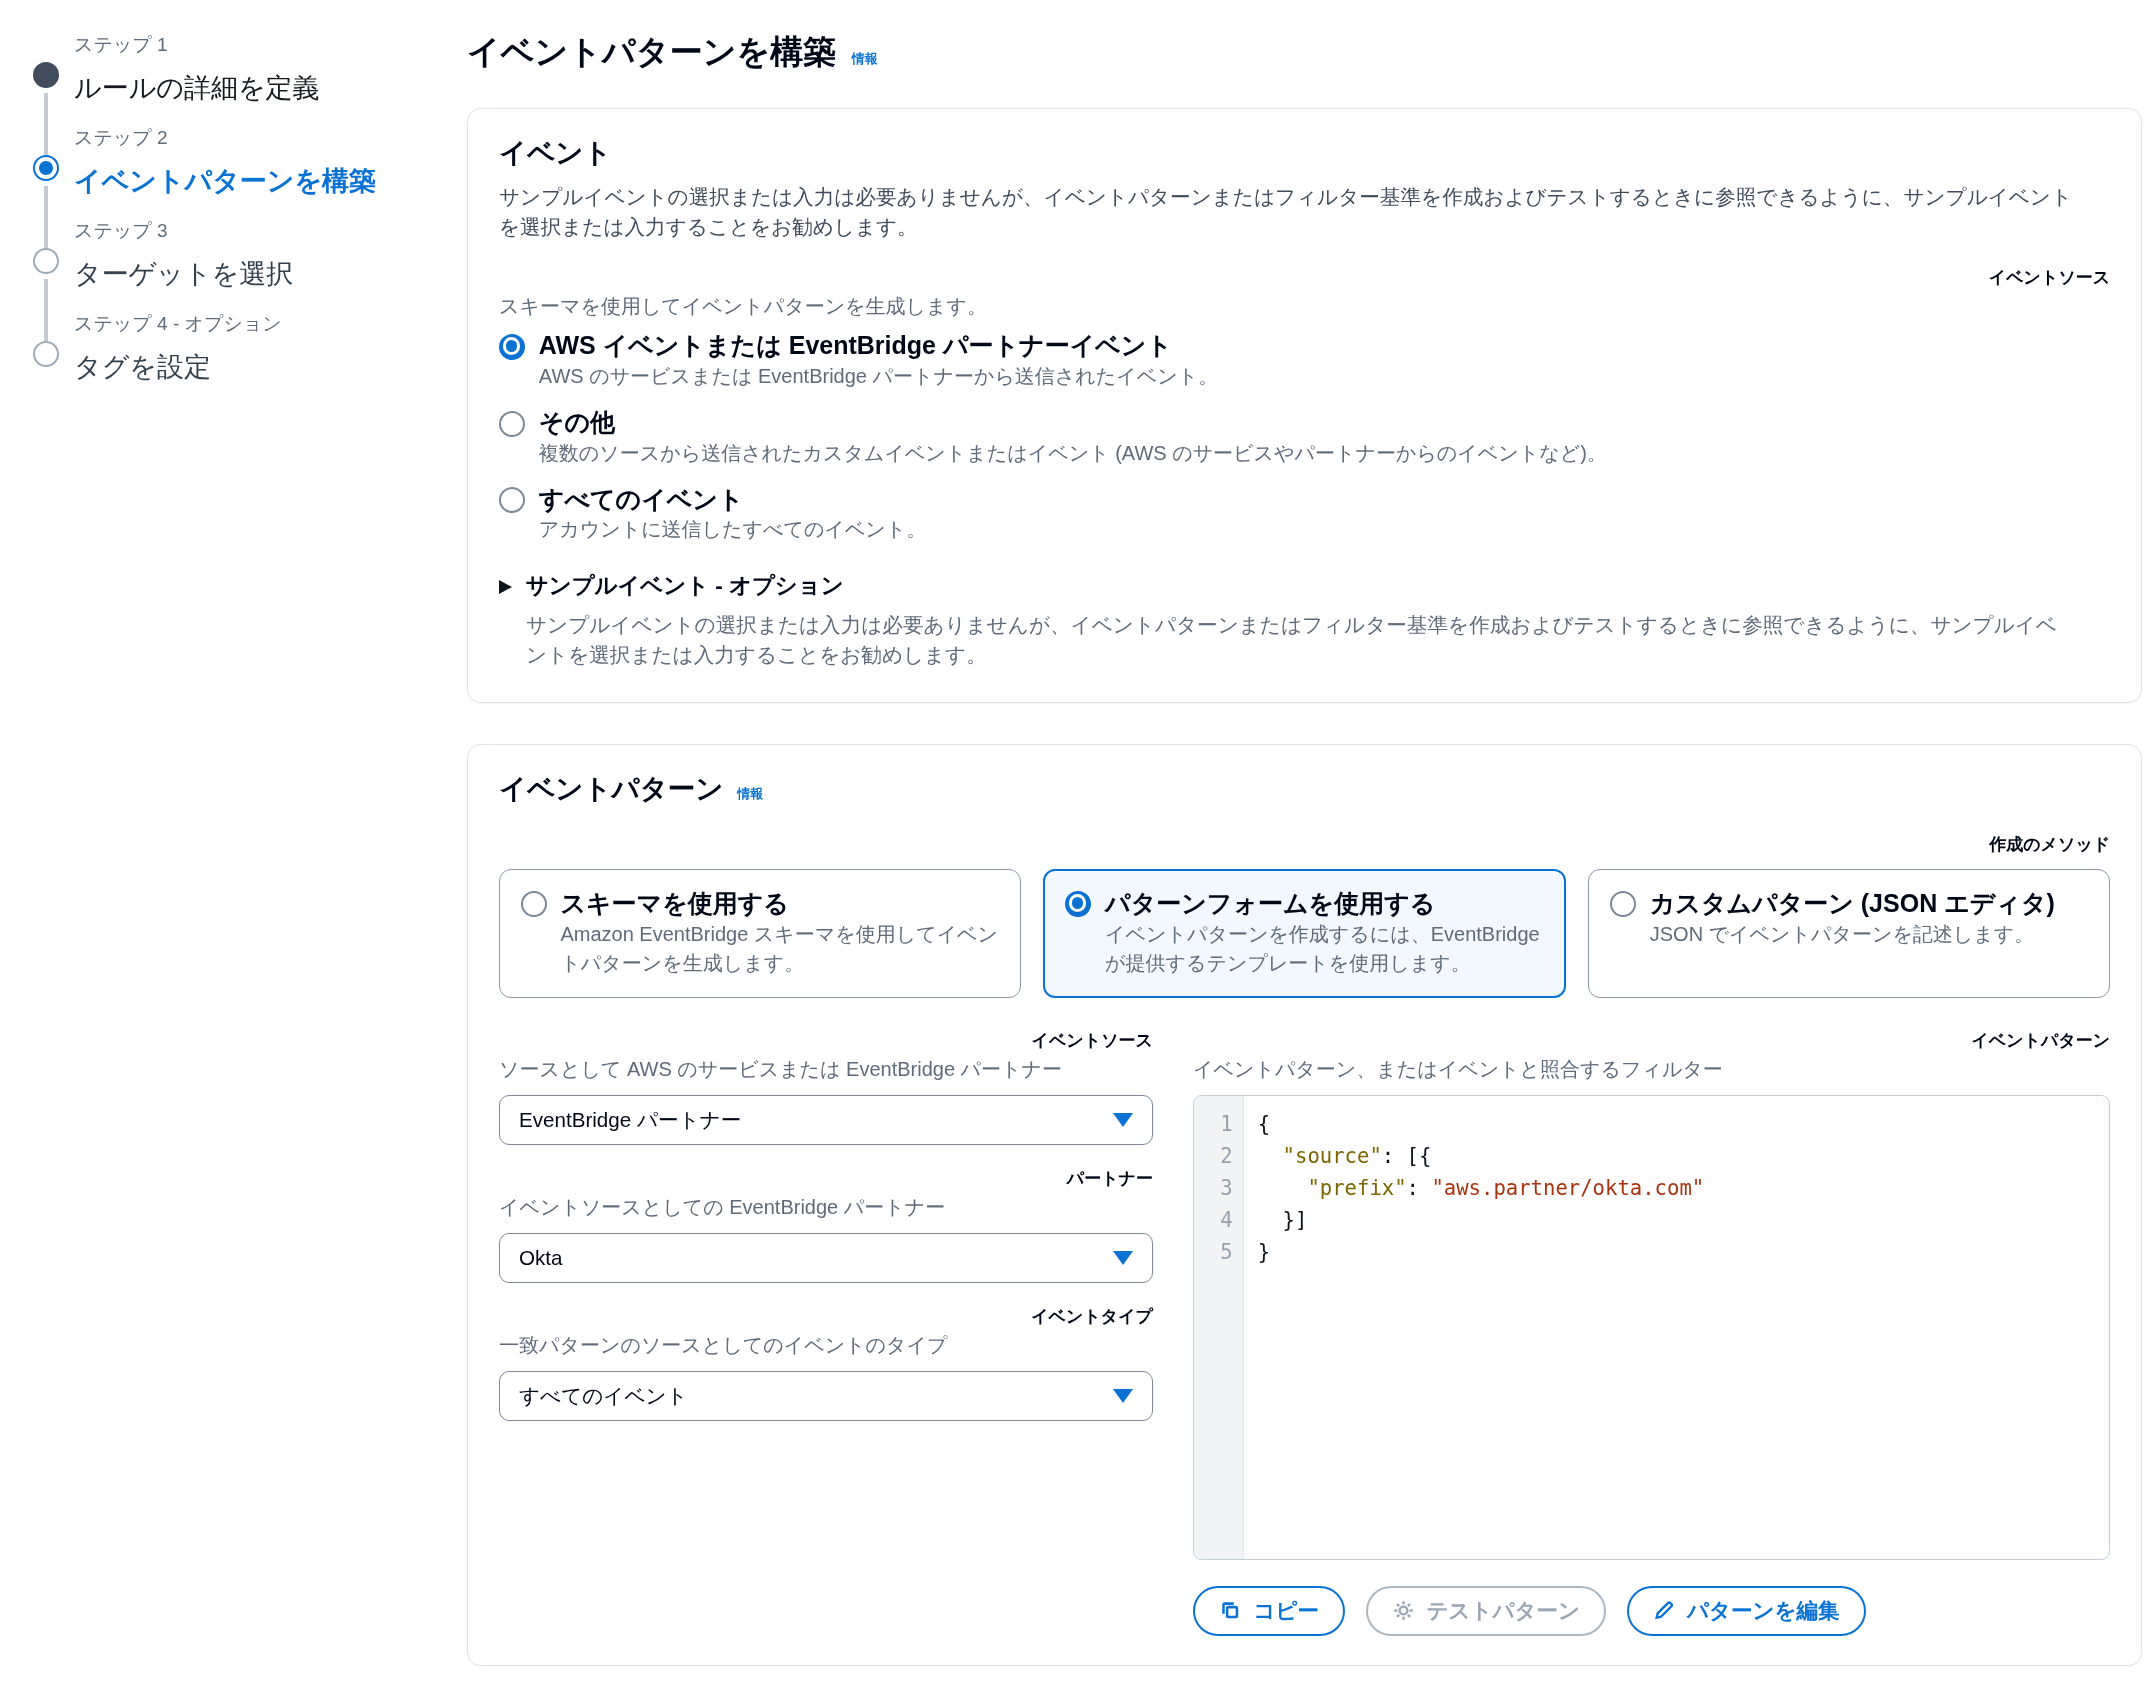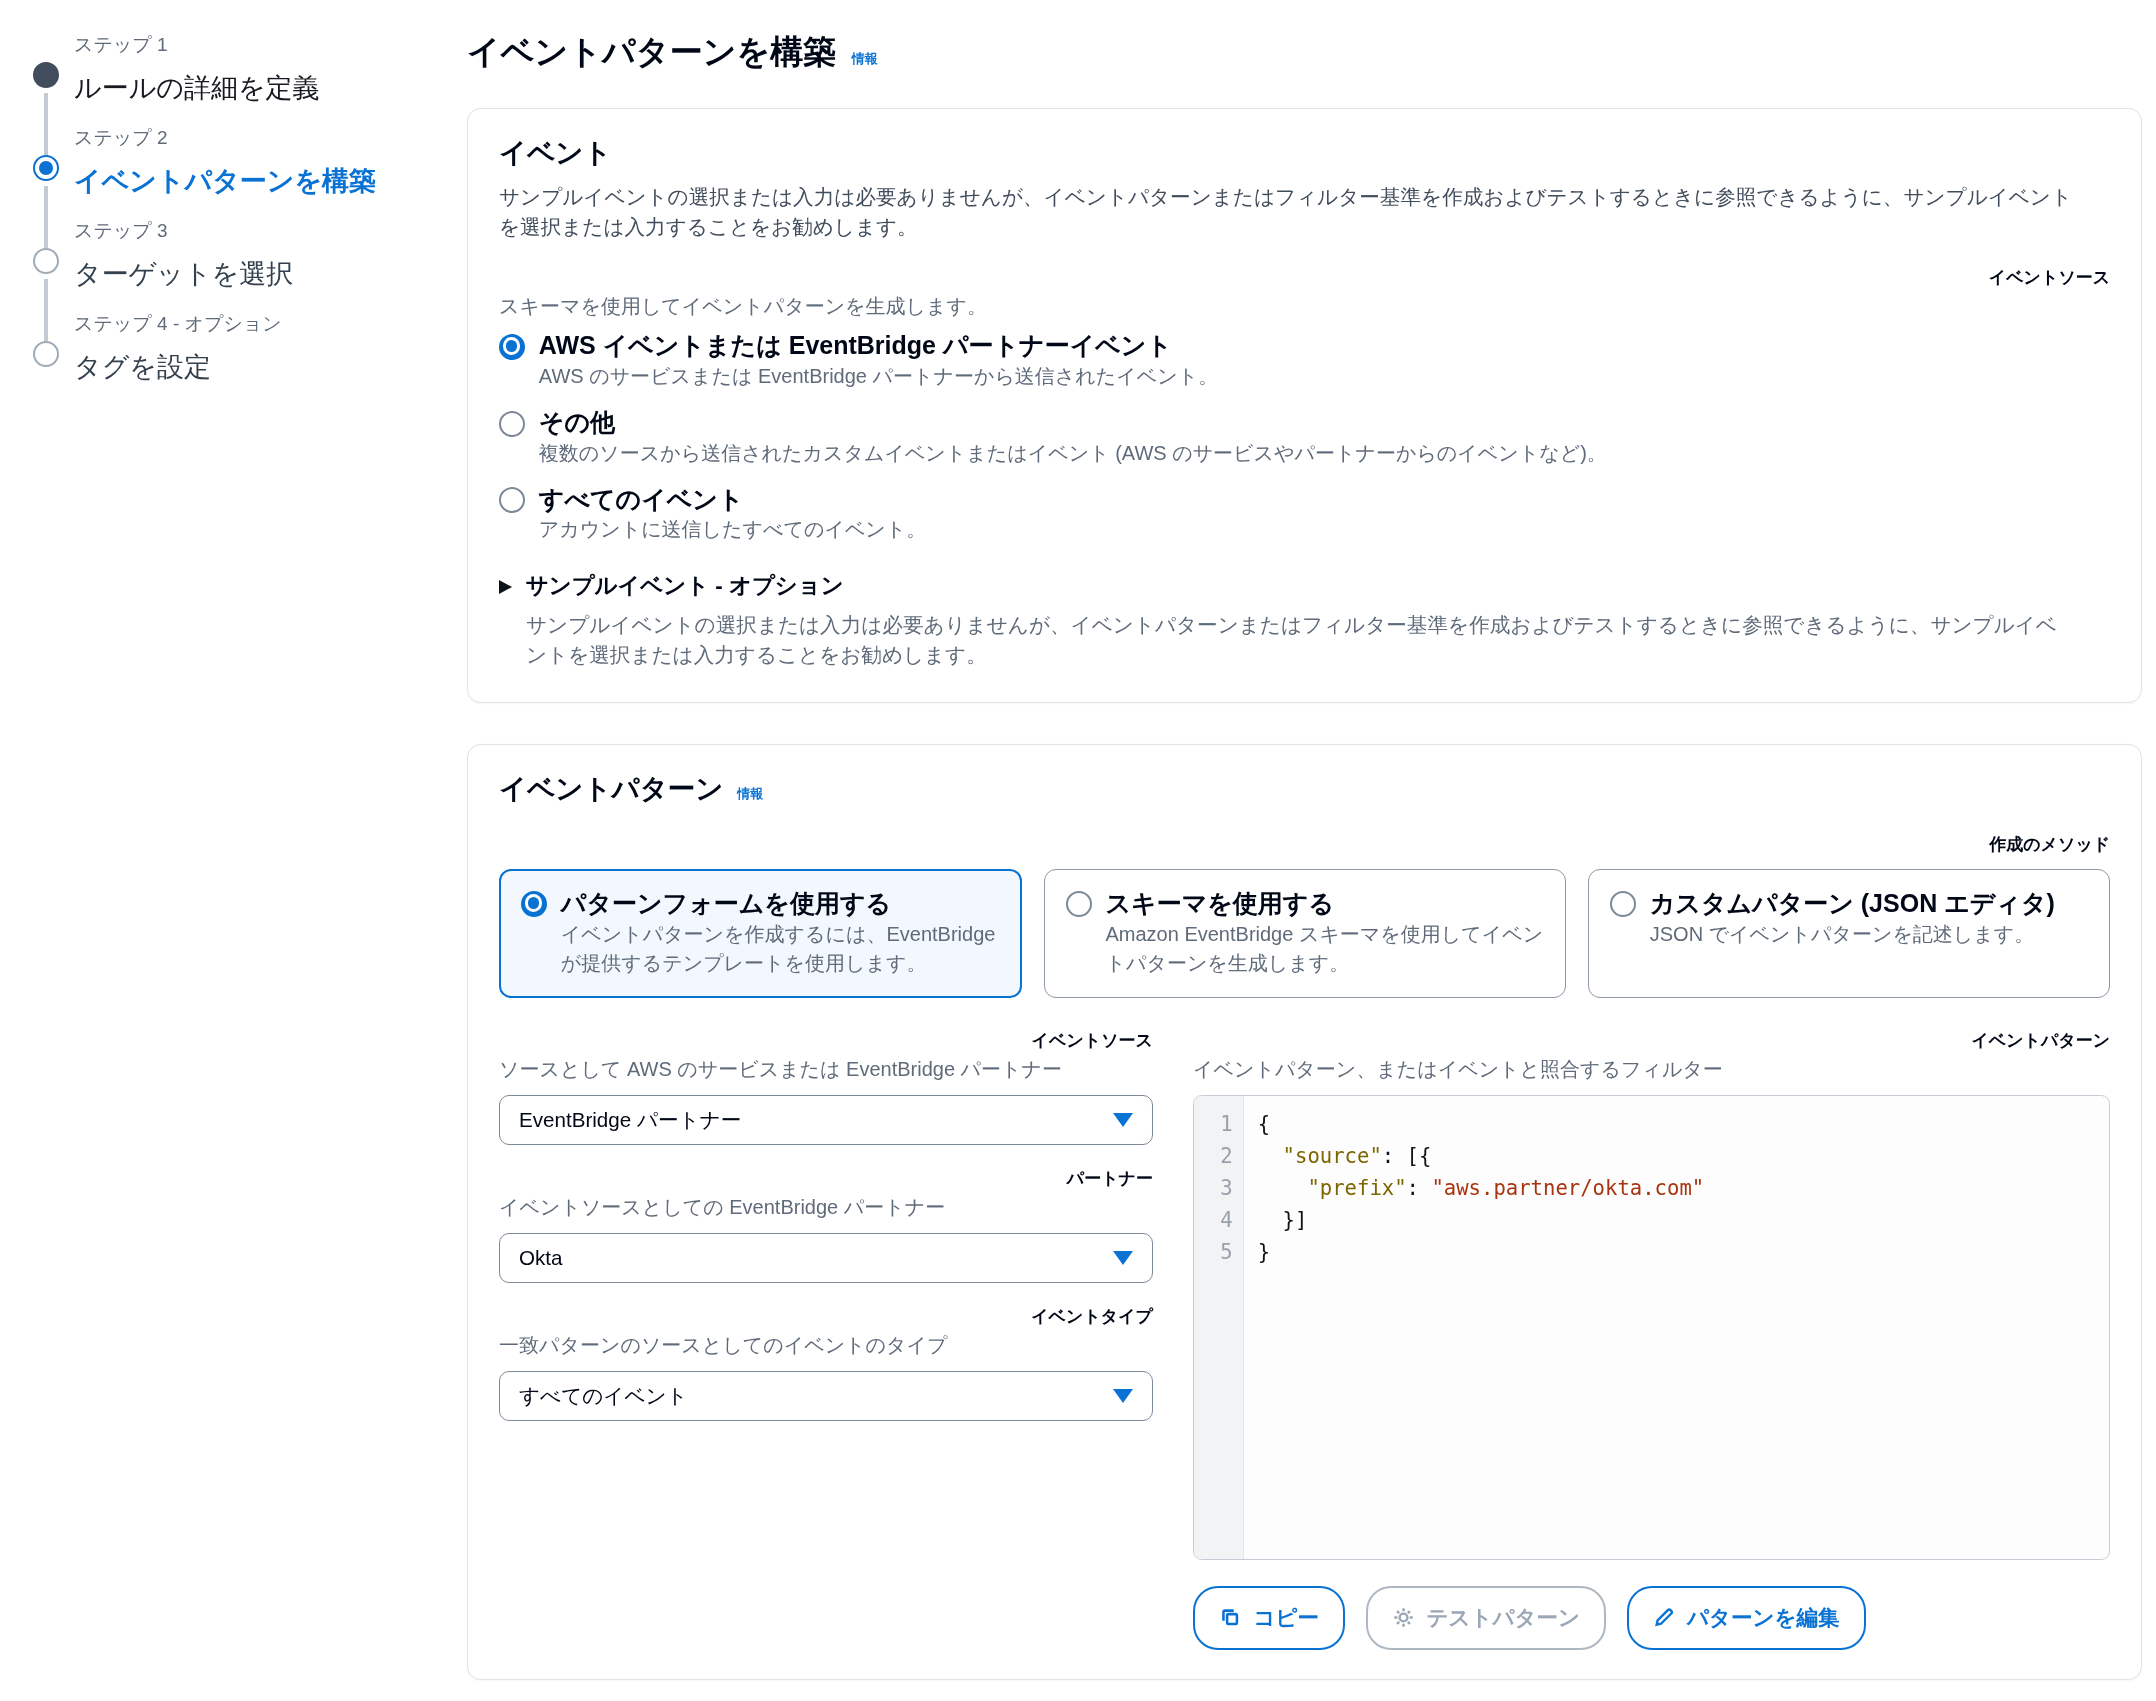--- a/index.html
+++ b/index.html
@@ -85,21 +85,21 @@
 
   .editor{height:465px;border:1.7px solid #c6cdd6;border-radius:8.6px;background:#fdfdfd;display:flex;overflow:hidden;margin-top:1.7px;}
   .gutter{width:50px;flex-shrink:0;background:#f2f3f4;border-right:0.9px solid #e4e7eb;padding-top:12px;text-align:right;}
   .gutter .ln{font-family:"DejaVu Sans Mono",monospace;font-size:20.6px;line-height:32px;color:var(--line-num);padding-right:10.3px;}
   .codearea{padding:12px 0 0 13.8px;overflow:hidden;}
   .cl{font-family:"DejaVu Sans Mono",monospace;font-size:20.6px;line-height:32px;white-space:pre;color:var(--code-plain);}
   .tk-k{color:var(--code-key);}
   .tk-s{color:var(--code-string);}
 
   .editor-actions{display:flex;gap:20.6px;margin-top:26px;}
-  .btn{display:inline-flex;align-items:center;gap:12px;height:64px;padding:0 24px;border-radius:25px;
+  .btn{display:inline-flex;align-items:center;gap:12px;height:50px;padding:0 24px;border-radius:25px;
        background:#fff;border:2.6px solid var(--accent);color:var(--accent);
        font-family:"Liberation Sans",sans-serif;font-size:21.5px;font-weight:700;cursor:pointer;}
   .btn.disabled{border-color:#aeb8c2;color:var(--disabled);cursor:default;}
   .btn svg{display:block;}
 </style>
 </head>
 <body>
 
 <div class="layout">
 
@@ -175,32 +175,32 @@
 
     <section class="card">
       <div class="h2-row">
         <h2>イベントパターン</h2>
         <a class="info-link">情報</a>
       </div>
 
       <div class="fld-label">作成のメソッド</div>
 
       <div class="tiles">
+        <div class="tile">
+          <span class="radio"></span>
+          <div>
+            <div class="opt-label">スキーマを使用する</div>
+            <div class="opt-desc">Amazon EventBridge スキーマを使用してイベントパターンを生成します。</div>
+          </div>
+        </div>
         <div class="tile selected">
           <span class="radio checked"></span>
           <div>
             <div class="opt-label">パターンフォームを使用する</div>
             <div class="opt-desc">イベントパターンを作成するには、EventBridge が提供するテンプレートを使用します。</div>
-          </div>
-        </div>
-        <div class="tile">
-          <span class="radio"></span>
-          <div>
-            <div class="opt-label">スキーマを使用する</div>
-            <div class="opt-desc">Amazon EventBridge スキーマを使用してイベントパターンを生成します。</div>
           </div>
         </div>
         <div class="tile">
           <span class="radio"></span>
           <div>
             <div class="opt-label">カスタムパターン (JSON エディタ)</div>
             <div class="opt-desc">JSON でイベントパターンを記述します。</div>
           </div>
         </div>
       </div>

